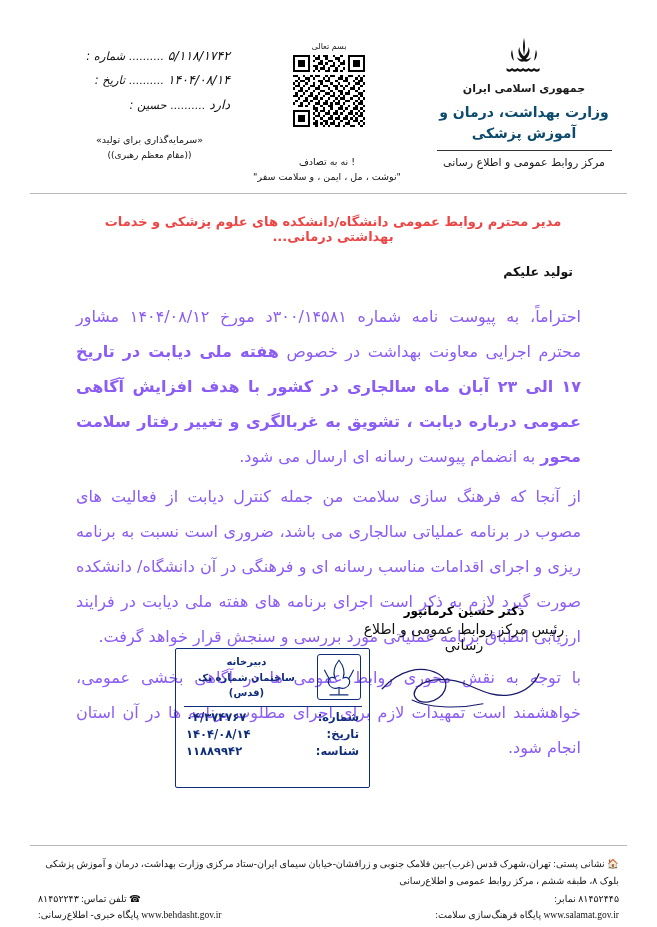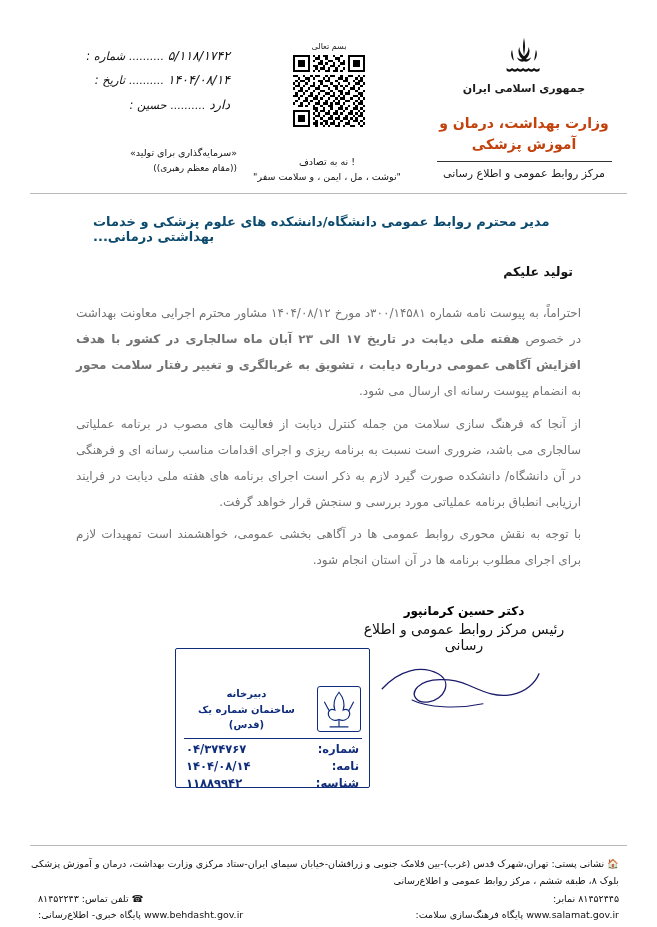--- a/index.html
+++ b/index.html
@@ -47,23 +47,23 @@
     font-size: 11px;
     font-weight: bold;
     letter-spacing: 0.5px;
     color: #1a1a1a;
     line-height: 1.35;
     font-family: "DejaVu Sans", sans-serif;
   }
   .ministry-line2 {
     font-size: 14px;
     font-weight: bold;
-    color: #c2410c;
+    color: #0c4a6e;
     line-height: 1.5;
-    margin-top: 16px;
+    margin-top: 5px;
     font-family: "DejaVu Sans", sans-serif;
   }
   .ministry-rule {
     width: 175px;
     height: 1px;
     background: #333;
     margin: 6px auto 5px auto;
   }
   .dept-name {
     font-size: 11px;
@@ -116,23 +116,23 @@
     letter-spacing: 1px;
     font-size: 11px;
   }
   .meta-val {
     font-size: 12.5px;
   }
 
   .slogan {
     position: absolute;
     left: 62px;
-    top: 111px;
+    top: 98px;
     width: 175px;
-    text-align: right;
+    text-align: center;
     font-size: 9.5px;
     line-height: 1.65;
     color: #111;
   }
   .slogan .q2 { font-size: 9px; }
 
   .motto {
     position: absolute;
     left: 252px;
     top: 120px;
@@ -152,44 +152,44 @@
     height: 1px;
     background: #b9b9b9;
   }
 
   
   .addressee {
     position: absolute;
     top: 214px;
     right: 84px;
     width: 480px;
-    text-align: left;
+    text-align: center;
     font-size: 13px;
     font-weight: bold;
-    color: #0c4a6e;
+    color: #ef4444;
   }
   .greeting {
     position: absolute;
     top: 264px;
     right: 84px;
     width: 480px;
     text-align: right;
     font-size: 12.5px;
     font-weight: bold;
   }
 
   .body-text {
     position: absolute;
     top: 300px;
     right: 76px;
     width: 505px;
     text-align: justify;
-    font-size: 12px;
+    font-size: 16px;
     line-height: 2.18;
-    color: #737373;
+    color: #8b5cf6;
     direction: rtl;
   }
   .body-text p { margin: 0 0 6px 0; }
   .body-text .b { font-weight: bold; }
 
   
   .signature {
     position: absolute;
     top: 598px;
     right: 78px;
@@ -224,21 +224,20 @@
     color: #0f2d7a;
     direction: rtl;
     box-sizing: border-box;
   }
   .stamp-head {
     display: flex;
     flex-direction: row;
     align-items: center;
     padding: 5px 8px 2px 8px;
     gap: 8px;
-    margin-top: 32px;
   }
   .stamp-logo {
     width: 42px;
     height: 44px;
     border: 1.2px solid #0f2d7a;
     border-radius: 3px;
     flex: 0 0 auto;
     display: block;
   }
   .stamp-head-text {
@@ -274,20 +273,21 @@
     height: 1px;
     background: #b9b9b9;
   }
   .footer {
     position: absolute;
     top: 856px;
     left: 30px;
     width: 597px;
     direction: rtl;
     color: #111;
+    font-family: Liberation Serif, serif;
   }
   .footer-addr {
     font-size: 9.5px;
     line-height: 1.75;
     text-align: right;
     padding-right: 8px;
   }
   .footer-row {
     display: flex;
     flex-direction: row;
@@ -638,21 +638,21 @@
         <div>ساختمان شماره یک</div>
         <div>(قدس)</div>
       </div>
     </div>
     <div class="stamp-rule"></div>
     <div class="stamp-row">
       <span class="k">شماره:</span>
       <span class="v">۰۴/۳۷۴۷۶۷</span>
     </div>
     <div class="stamp-row">
-      <span class="k">نامه:</span>
+      <span class="k">تاریخ:</span>
       <span class="v">۱۴۰۴/۰۸/۱۴</span>
     </div>
     <div class="stamp-row">
       <span class="k">شناسه:</span>
       <span class="v">۱۱۸۸۹۹۴۲</span>
     </div>
   </div>
 
   <div class="footer-divider"></div>
   <div class="footer">

